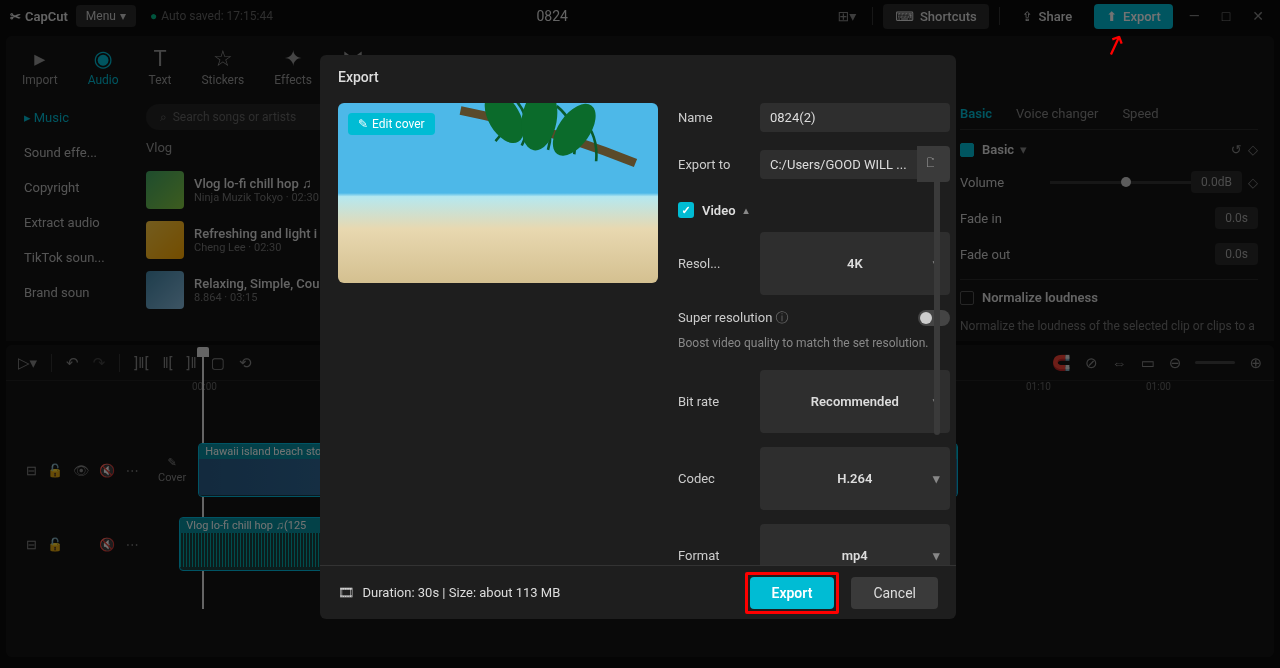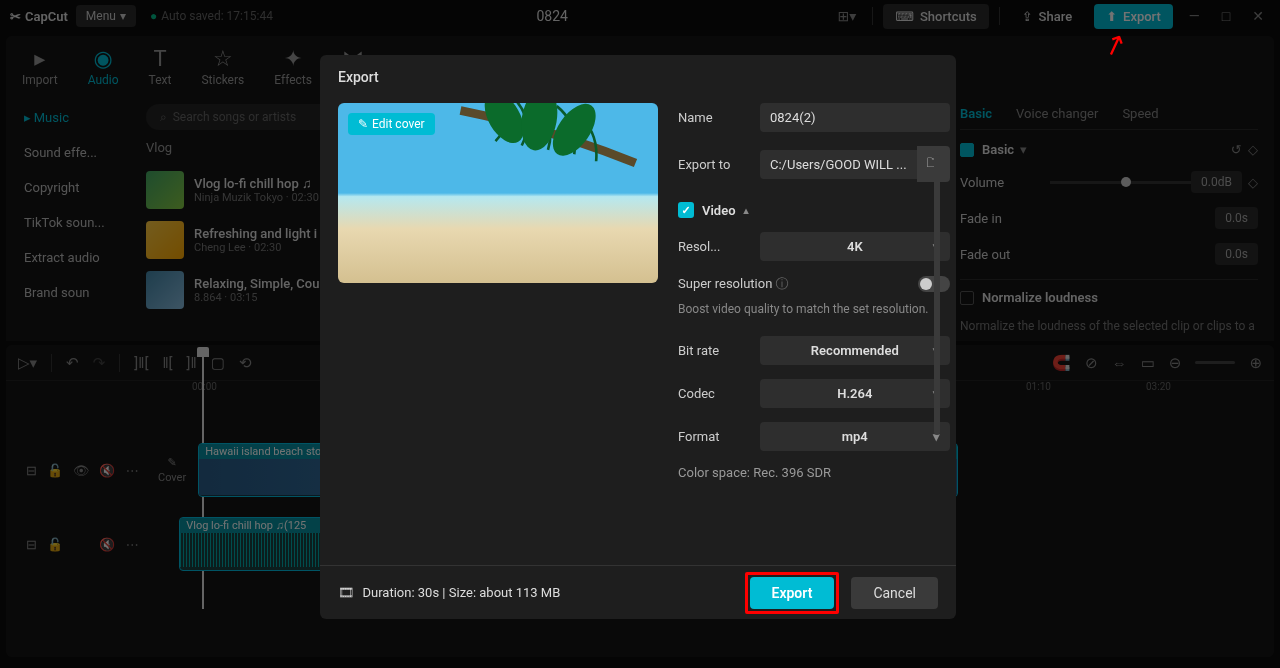--- a/index.html
+++ b/index.html
@@ -76,21 +76,21 @@
 .palm { position:absolute; right:20px; top:-10px; width:180px; height:140px;}
 .edit-cover { position: absolute; top: 10px; left: 10px; background: #00bcd4; color: #fff; font-size: 12px; padding: 4px 10px; border-radius: 4px; display:flex; align-items:center; gap:4px;}
 .form-col { flex: 1; padding-right: 6px;}
 .form-row { display: flex; align-items: center; margin-bottom: 14px; }
 .form-label { color: #ccc; width: 82px; font-size: 13px;}
 .form-input { flex: 1; background: #2e2e2e; border: none; color: #ddd; padding: 7px 10px; border-radius: 4px; font-size: 13px;}
 .form-path { flex: 1; background: #2e2e2e; color: #ddd; padding: 7px 10px; border-radius: 4px 0 0 4px; font-size: 13px; white-space:nowrap; overflow:hidden; text-overflow:ellipsis;}
 .folder-btn { background: #3a3a3a; padding: 7px 10px; border-radius: 0 4px 4px 0; color:#ddd;}
 .section-hdr { display: flex; align-items: center; gap: 8px; margin: 20px 0 14px; color: #ddd; font-size: 13px; font-weight:600;}
 .chk { width: 16px; height: 16px; background: #00bcd4; border-radius: 3px; display:flex; align-items:center; justify-content:center; color:#fff; font-size:11px;}
-.select-box { flex: 1; background: #2e2e2e; color: #ddd; padding: 7px 10px; border-radius: 4px; font-size: 13px; font-weight:600; text-align:center; position:relative;}
+.select-box { flex: 1; background: #2e2e2e; color: #ddd; padding: 24px 10px; border-radius: 4px; font-size: 13px; font-weight:600; text-align:center; position:relative;}
 .select-box::after { content:'▾'; position:absolute; right:10px; color:#888;}
 .toggle { width: 32px; height: 16px; background: #444; border-radius: 8px; position: relative; margin-left:auto;}
 .toggle::after { content:''; position:absolute; left:2px; top:2px; width:12px; height:12px; background:#ccc; border-radius:50%;}
 .hint { color: #888; font-size: 12px; line-height: 1.4; margin-top:-6px; margin-bottom: 18px;}
 .static-text { color: #999; font-size: 13px; margin-top: 6px;}
 .scrollbar-mock { position:absolute; right: 16px; top: 100px; width: 6px; height: 280px; background: #3a3a3a; border-radius:3px;}
 
 .modal-footer { height: 54px; border-top: 1px solid #333; display: flex; align-items: center; padding: 0 18px;}
 .footer-info { display: flex; align-items: center; gap: 8px; color: #ddd; font-size: 13px;}
 .footer-actions { margin-left: auto; display: flex; gap: 12px; align-items: center;}
@@ -167,22 +167,22 @@
       <span class="tab-icon">⋈</span>
       <span>Trar</span>
     </div>
 </div>
 
 <div class="mid-section">
   <div class="left-panel">
     <div class="left-item active">▸ <span>Music</span></div>
     <div class="left-item">Sound effe...</div>
     <div class="left-item">Copyright</div>
+    <div class="left-item">Extract audio</div>
     <div class="left-item">TikTok soun...</div>
-    <div class="left-item">Extract audio</div>
     <div class="left-item">Brand soun</div>
   </div>
   <div class="song-panel">
     <div class="search-box">
         <span>⌕</span>
         <span>Search songs or artists</span>
       </div>
     <div class="section-title">Vlog</div>
     <div class="song-row">
         <div class="song-thumb"></div>
@@ -256,21 +256,21 @@
     <span class="tl-icon">⊘</span>
     <span class="tl-icon">⇔</span>
     <span class="tl-icon">▭</span>
     <span class="tl-icon">⊖</span>
     <span style="width:40px;height:3px;background:#444;border-radius:2px"></span>
     <span class="tl-icon">⊕</span>
   </div>
   <div class="tl-ruler">
     <span class="tl-tick" style="left:186px">00:00</span>
     <span class="tl-tick" style="left:1020px">01:10</span>
-    <span class="tl-tick" style="left:1140px">03:20</span>
+    <span class="tl-tick" style="left:1140px">01:00</span>
   </div>
   <div class="playhead"></div>
   <div class="tl-row">
     <div class="tl-controls">
         <span>⊟</span>
         <span>🔓</span>
         <span>👁</span>
         <span>🔇</span>
         <span>⋯</span>
       </div>

